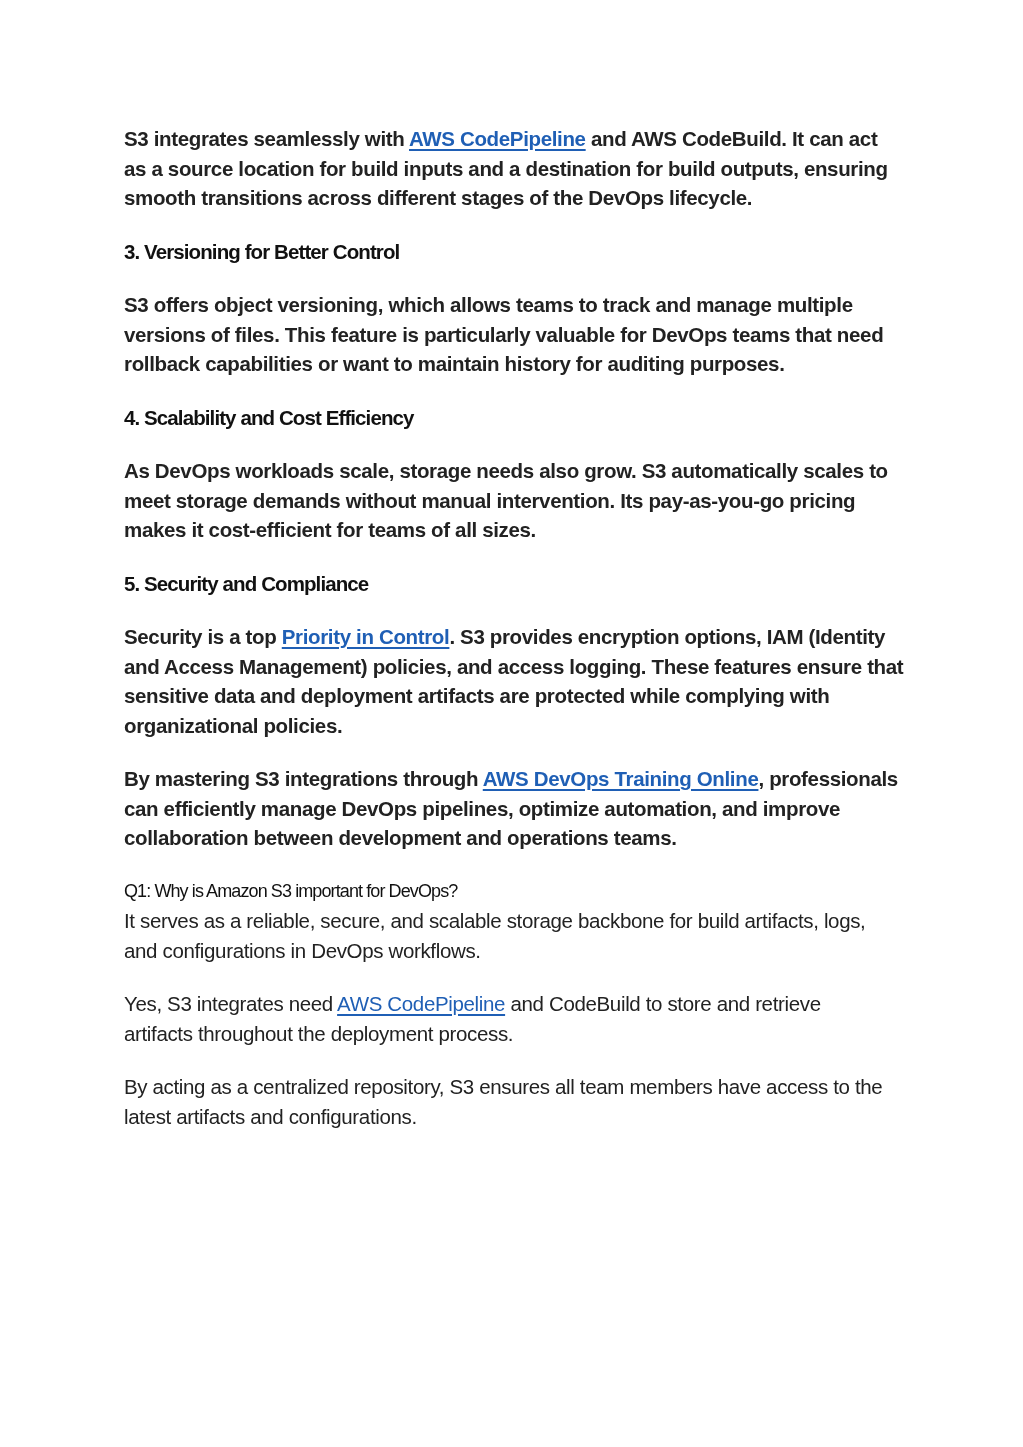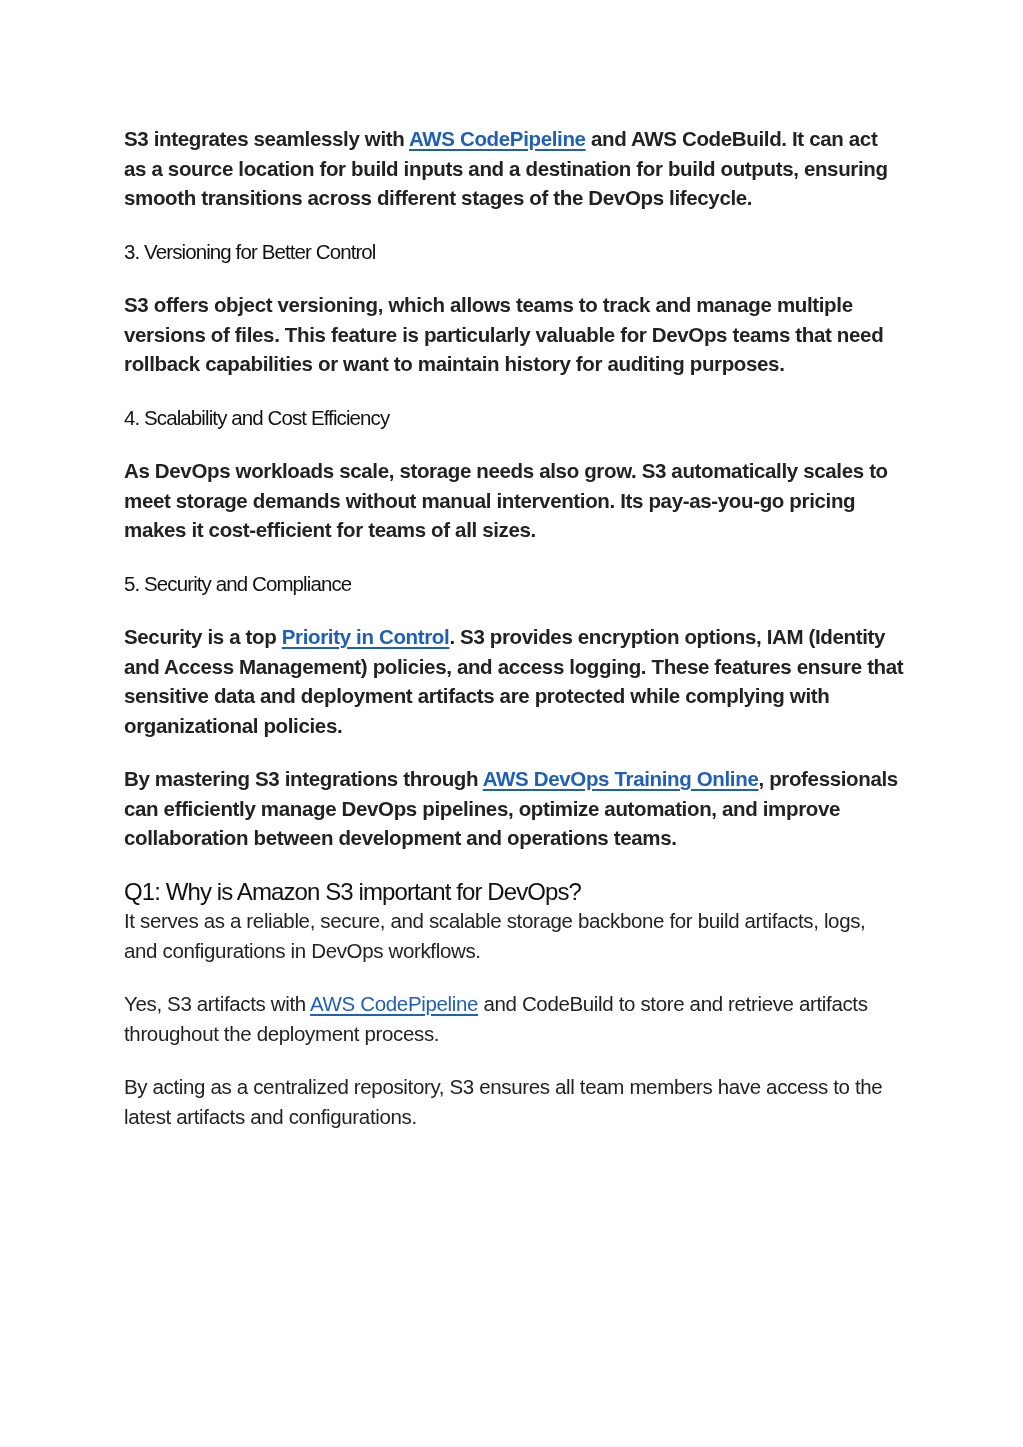--- a/index.html
+++ b/index.html
@@ -29,25 +29,25 @@
       margin: 0 0 24px 0;
       font-weight: 700;
       color: #222222;
       transform-origin: left top;
     }
     .heading {
       font-size: 20.5px;
       line-height: 29.5px;
       letter-spacing: -0.9px;
       margin: 0 0 24px 0;
-      font-weight: 400;
+      font-weight: 700;
       color: #111111;
     }
     .faq-q {
-      font-size: 24px;
+      font-size: 18px;
       line-height: 29.5px;
       letter-spacing: -0.9px;
       margin: 0;
       font-weight: 400;
       color: #111111;
     }
     .faq-a {
       font-size: 20.5px;
       line-height: 29.5px;
       letter-spacing: -0.35px;
@@ -79,20 +79,20 @@
 
   <p class="para"><span>By mastering S3 integrations through </span><a class="link">AWS DevOps Training Online</a><span>, professionals can efficiently manage DevOps pipelines, optimize automation, and improve collaboration between development and operations teams.</span></p>
 
 
   <div>
     <p class="faq-q">Q1: Why is Amazon S3 important for DevOps?</p>
     <p class="faq-a">It serves as a reliable, secure, and scalable storage backbone for build artifacts, logs, and configurations in DevOps workflows.</p>
   </div>
 
   <div>
-    <p class="faq-a"><span>Yes, S3 artifacts with </span><a class="link">AWS CodePipeline</a><span> and CodeBuild to store and retrieve artifacts throughout the deployment process.</span></p>
+    <p class="faq-a"><span>Yes, S3 integrates need </span><a class="link">AWS CodePipeline</a><span> and CodeBuild to store and retrieve artifacts throughout the deployment process.</span></p>
   </div>
 
   <div>
     <p class="faq-a">By acting as a centralized repository, S3 ensures all team members have access to the latest artifacts and configurations.</p>
   </div>
 
 </div>
 
 </body></html>

